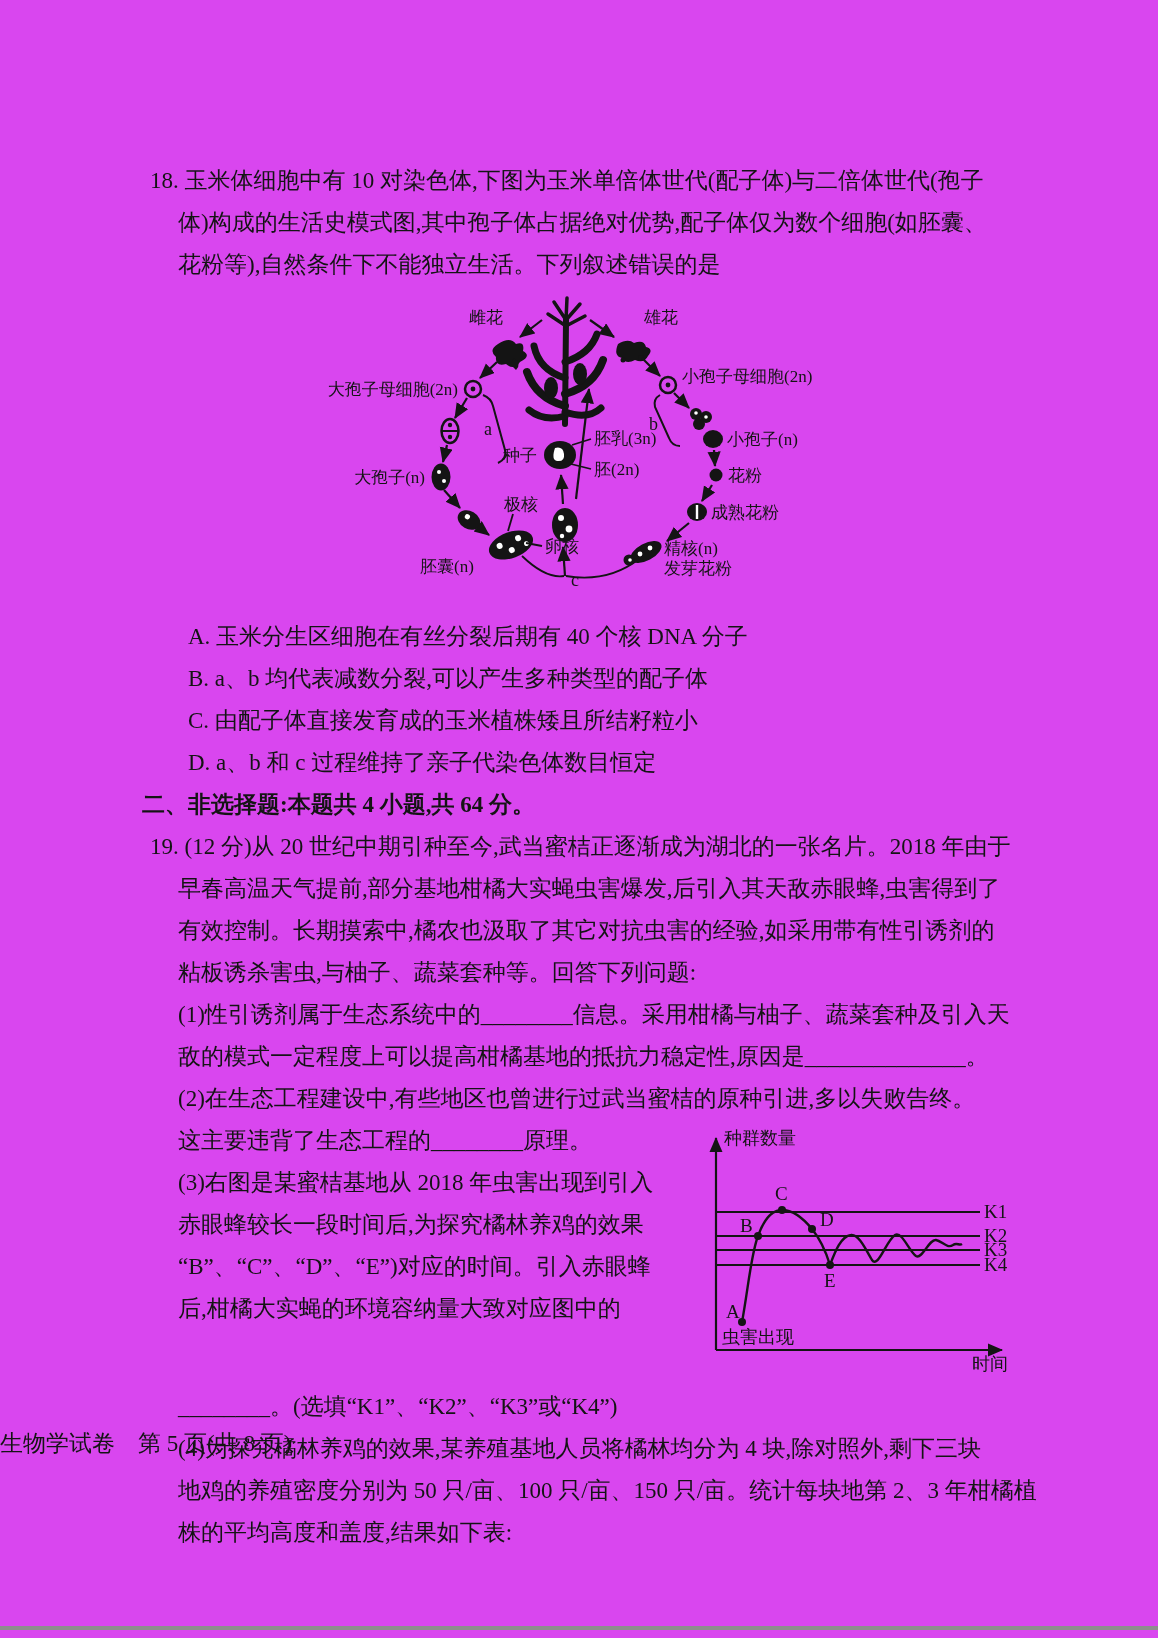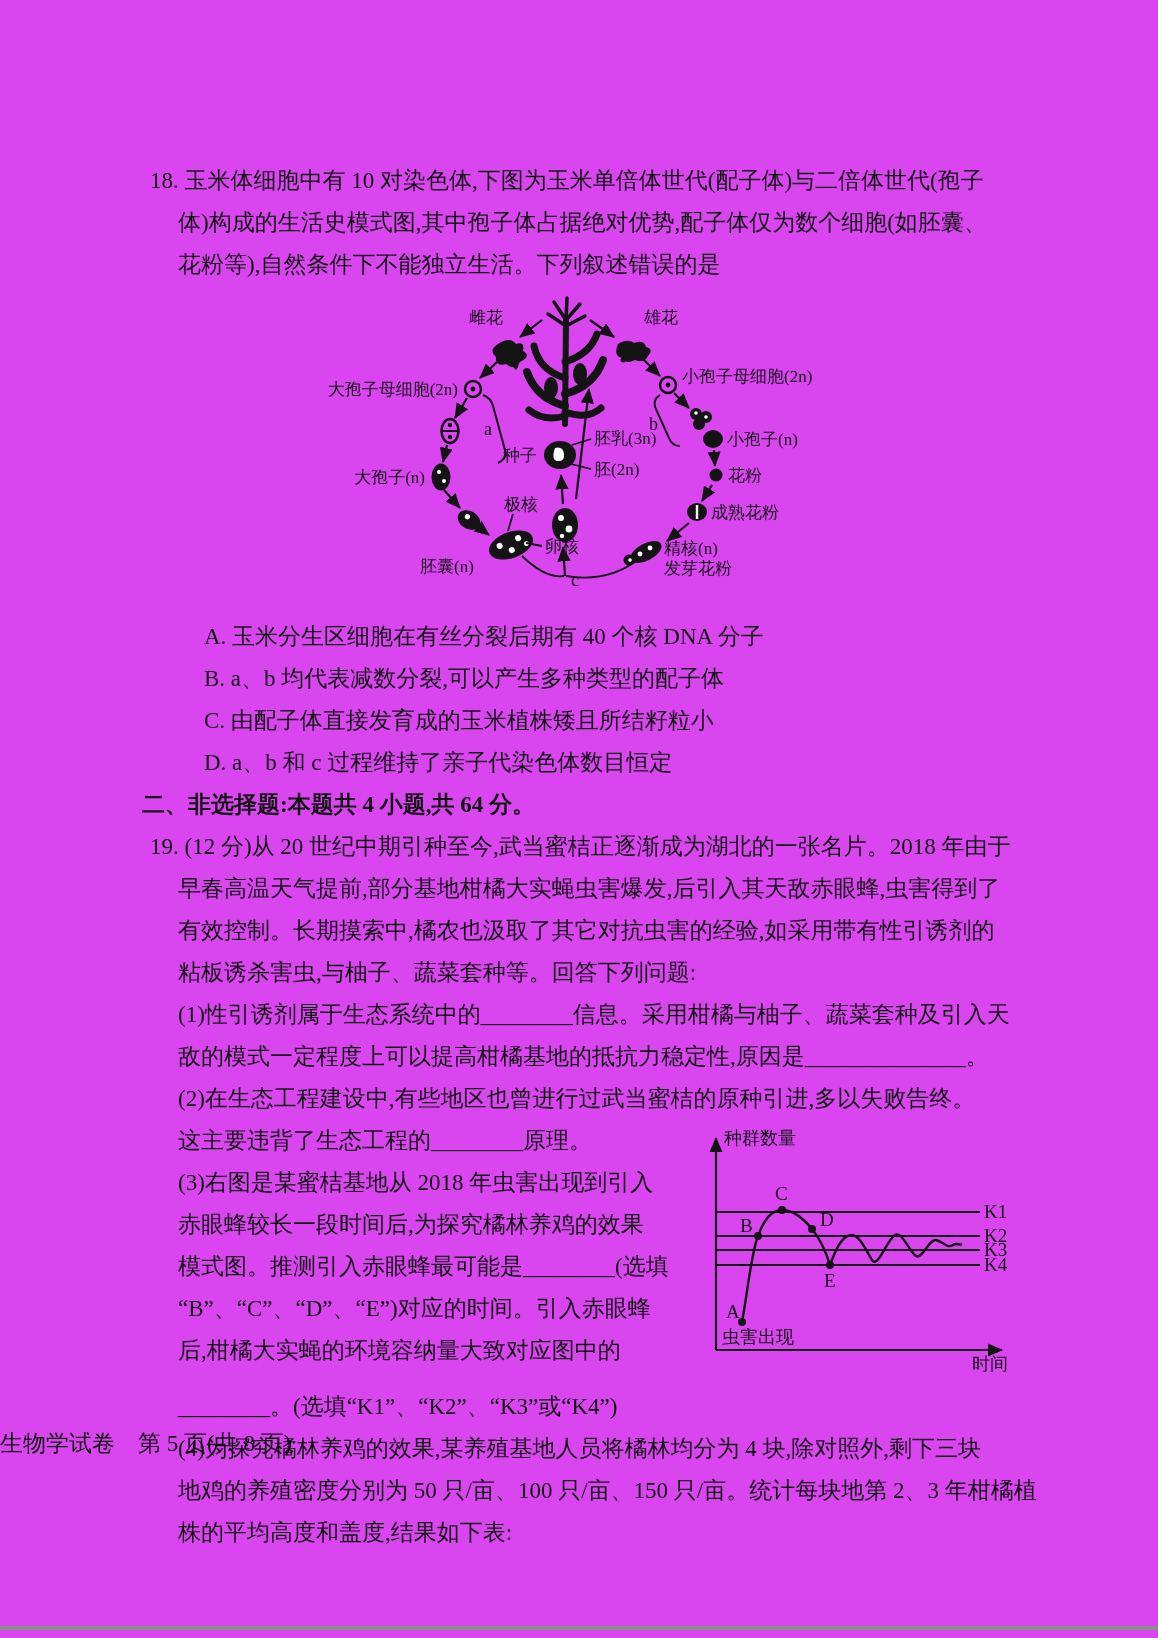--- a/index.html
+++ b/index.html
@@ -11,21 +11,21 @@
     font-family:"Liberation Serif","DejaVu Serif",serif;
     color:#141414;
     overflow:hidden;
   }
   .content{
     position:absolute;left:150px;top:160px;width:886px;
     font-size:23px;line-height:42px;
   }
   .tline{white-space:nowrap;}
   .ind{margin-left:28px;}
-  .opt{margin-left:54px;white-space:nowrap;}
+  .opt{margin-left:38px;white-space:nowrap;}
   .sec-head{font-weight:700;margin-left:-8px;white-space:nowrap;}
   .diagram-wrap{margin:6px 0 10px 158px;}
   .row3{display:flex;align-items:flex-start;}
   .col-text{width:528px;}
   .col-chart{width:352px;padding-top:2px;}
   svg text{fill:#141414;font-family:"Liberation Serif","DejaVu Serif",serif;}
   .footer{
     position:absolute;left:0;right:0;top:1428px;
     text-align:left;font-size:23px;color:#141414;
     font-family:"Liberation Serif","DejaVu Serif",serif;
@@ -213,21 +213,20 @@
       <div class="tline ind">粘板诱杀害虫,与柚子、蔬菜套种等。回答下列问题:</div>
       <div class="tline ind">(1)性引诱剂属于生态系统中的________信息。采用柑橘与柚子、蔬菜套种及引入天</div>
       <div class="tline ind">敌的模式一定程度上可以提高柑橘基地的抵抗力稳定性,原因是______________。</div>
       <div class="tline ind">(2)在生态工程建设中,有些地区也曾进行过武当蜜桔的原种引进,多以失败告终。</div>
 
       <div class="row3">
         <div class="col-text">
           <div class="tline ind">这主要违背了生态工程的________原理。</div>
           <div class="tline ind">(3)右图是某蜜桔基地从 2018 年虫害出现到引入</div>
           <div class="tline ind">赤眼蜂较长一段时间后,为探究橘林养鸡的效果</div>
-          <div class="tline ind">模式图。推测引入赤眼蜂最可能是________(选填</div>
           <div class="tline ind">“B”、“C”、“D”、“E”)对应的时间。引入赤眼蜂</div>
           <div class="tline ind">后,柑橘大实蝇的环境容纳量大致对应图中的</div>
         </div>
         <div class="col-chart">
           <svg width="350" height="250" viewBox="0 0 350 250">
             <defs>
               <marker id="ah2" markerWidth="9" markerHeight="8" refX="6.5" refY="3" orient="auto">
                 <path d="M0,0 L7,3 L0,6 z" fill="#141414"></path>
               </marker>
             </defs>

